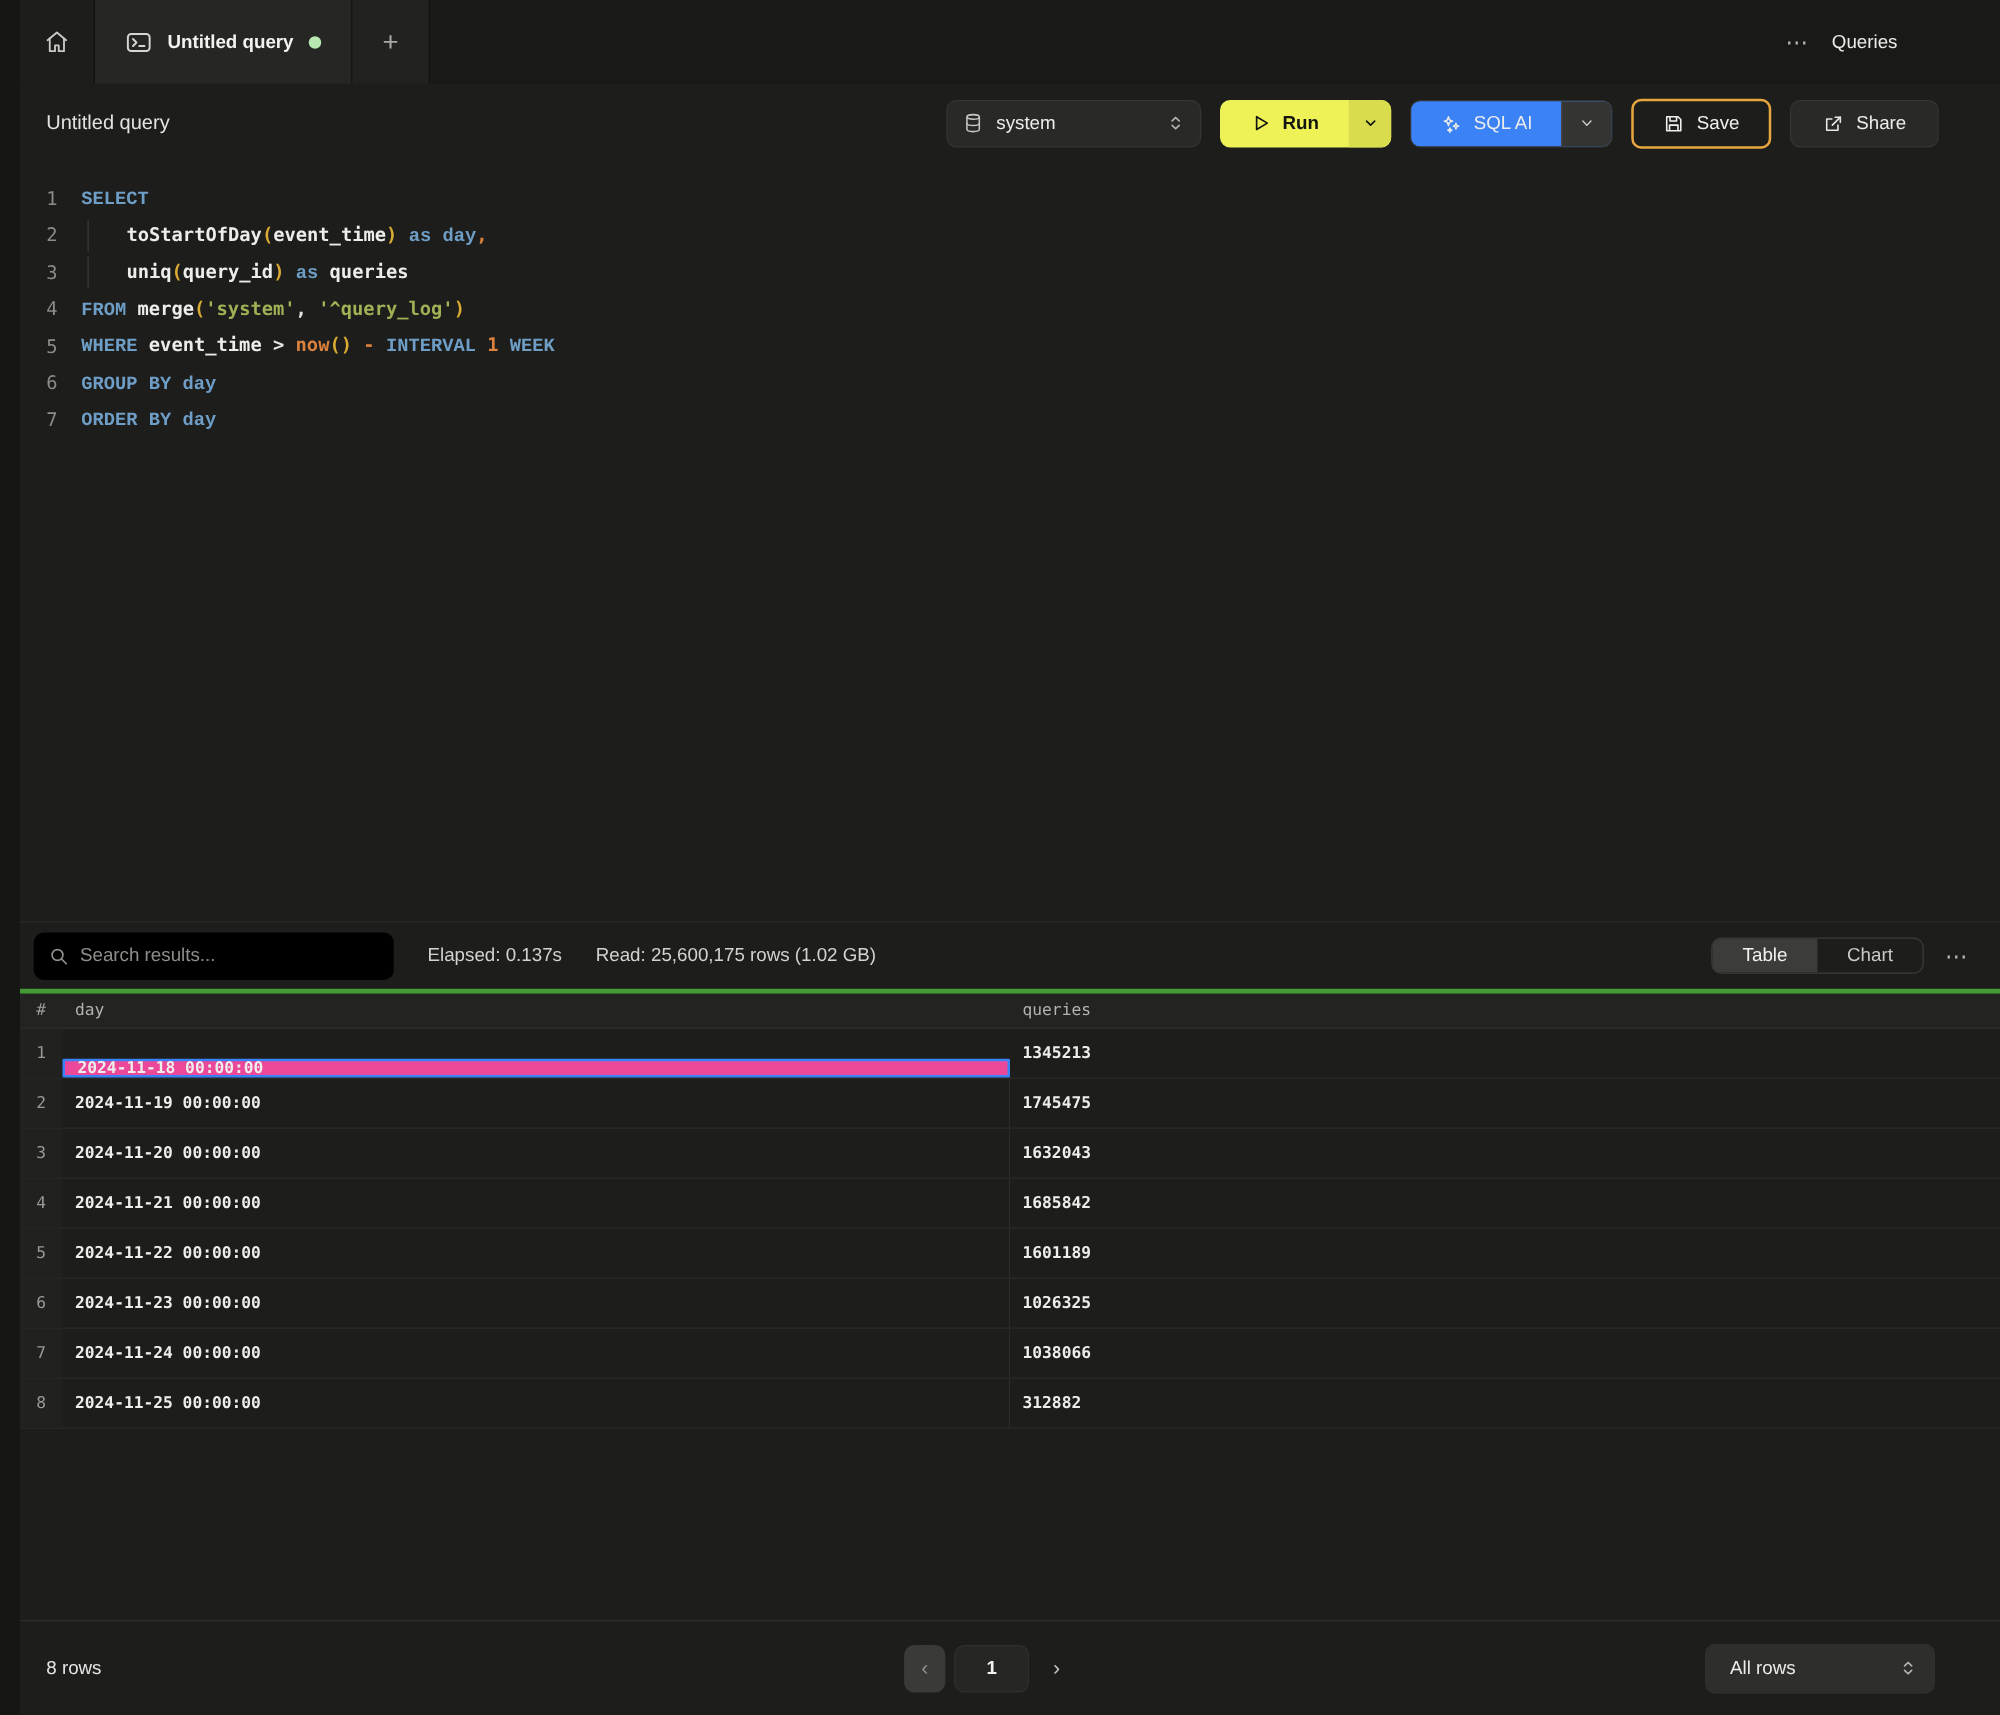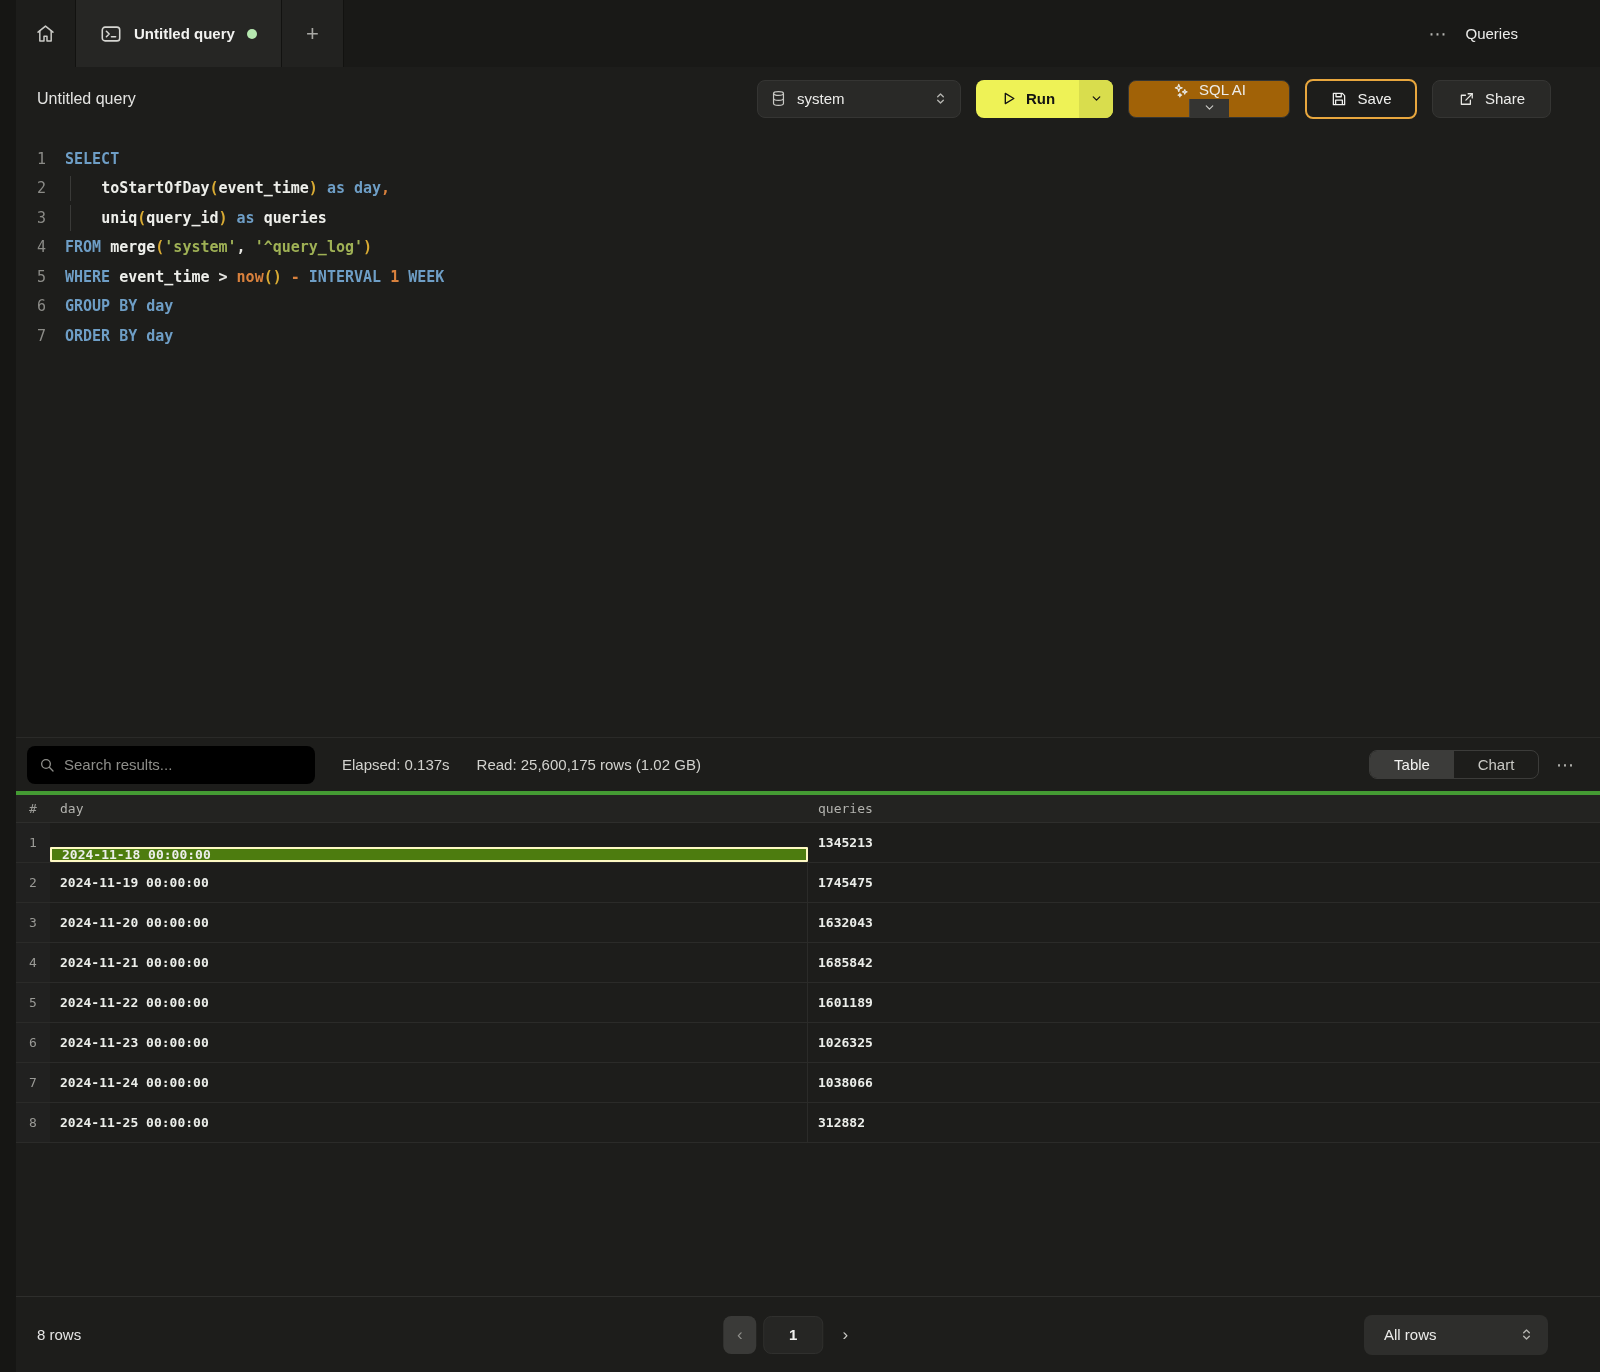--- a/index.html
+++ b/index.html
@@ -30,33 +30,33 @@
   
   .toolbar { height:63px; display:flex; align-items:center; padding:0 49px 0 37px; flex:none; }
   .page-title { font-size:16px; color:#e3e3e1; font-weight:400; }
   .toolbar-right { margin-left:auto; display:flex; align-items:center; gap:15px; }
   .btn { height:38px; border-radius:8px; display:flex; align-items:center; font-size:15px; cursor:pointer; }
   .select-db { width:204px; background:#292927; border:1px solid #353533; padding:0 12px; gap:10px; color:#ececea; }
   .select-db .grow { flex:1; }
   .run-btn { width:137px; background:#eef256; color:#141412; font-weight:700; padding:0; overflow:hidden; }
   .run-main { flex:1; display:flex; align-items:center; justify-content:center; gap:9px; height:100%; }
   .run-caret { width:34px; height:100%; background:#d9dd4d; display:flex; align-items:center; justify-content:center; }
-  .sqlai-btn { width:162px; background:#a16207; border:1px solid #353533; padding:0; overflow:hidden; color:#ececea;flex-direction:column; }
+  .sqlai-btn { width:162px; background:#3b82f6; border:1px solid #353533; padding:0; overflow:hidden; color:#ececea; }
   .sqlai-main { flex:1; display:flex; align-items:center; justify-content:center; gap:9px; height:100%; }
   .sqlai-caret { width:40px; height:100%; background:#343432; border-left:1px solid #454543; display:flex; align-items:center; justify-content:center; }
   .save-btn { width:112px; border:2px solid #e8a73e; background:#1d1d1b; justify-content:center; gap:9px; color:#f0f0ee; height:40px; }
   .share-btn { width:119px; background:#292927; border:1px solid #353533; justify-content:center; gap:9px; color:#ececea; }
 
   
   .editor { height:607px; flex:none; padding:14px 0 0 16px; font-family:"DejaVu Sans Mono", monospace; font-size:15px; font-weight:700; }
   .code-line { position:relative; display:flex; height:29.5px; align-items:center; }
   .code-line .ln { width:30px; text-align:right; color:#8b8b87; font-weight:400; flex:none; }
   .code-line .code { margin-left:19px; white-space:pre; }
   .code-line.indent::before { content:""; position:absolute; left:54px; top:2px; bottom:2px; width:1px; background:#3a3a38; }
-  .tk-kw { color:#6e9ec6; }
+  .tk-kw { color:#6e9ec6;font-family:Liberation Mono, monospace; }
   .tk-id { color:#edeeea; }
   .tk-pr { color:#d9ab33; }
   .tk-str { color:#9fb155; }
   .tk-num { color:#d9813d; }
   .tk-pl { color:#e6e6e2; }
 
   
   .results-bar { height:54px; flex:none; border-top:1px solid #2a2a28; display:flex; align-items:center; padding:0 25px 0 27px; gap:27px; }
   .search-box { width:288px; height:38px; background:#000000; border-radius:8px; display:flex; align-items:center; padding:0 12px; gap:9px; flex:none; }
   .search-box input { background:transparent; border:none; outline:none; color:#d6d6d2; font-size:15px; font-family:"Liberation Sans", sans-serif; width:100%; }
@@ -71,21 +71,21 @@
   .green-bar { height:4px; background:#449b33; flex:none; }
 
   
   .rtable { flex:none; font-family:"DejaVu Sans Mono", monospace; font-size:13px; }
   .t-head { display:flex; height:28px; background:#232321; border-bottom:1px solid #2e2e2c; color:#b2b2ae; align-items:center; padding-left:16px; }
   .t-row { display:flex; height:40px; align-items:stretch; border-bottom:1px solid #2b2b29; padding-left:16px; color:#eceeea; font-weight:700; }
   .c-gutter { width:34px; flex:none; display:flex; align-items:center; justify-content:center; color:#9a9a96; font-weight:400; background:#212120; }
   .t-head .c-gutter { background:transparent; }
   .c-day { width:758px; flex:none; display:flex; align-items:center; padding-left:10px; border-right:1px solid #2b2b29; }
   .c-queries { flex:1; display:flex; align-items:center; padding-left:10px; }
-  .c-day.selected { border:2px solid #fef9c3; background:#4d7c0f; border-radius:1px;margin-top:24px; }
+  .c-day.selected { border:2px solid #3b82f6; background:#ec4899; border-radius:1px;margin-top:24px; }
   .t-empty { flex:1; }
 
   
   .footer { height:76px; flex:none; border-top:1px solid #2e2e2c; position:relative; display:flex; align-items:center; padding:0 52px 0 37px; }
   .rowcount { font-size:15px; color:#e5e5e5; }
   .pager { position:absolute; left:50%; top:50%; transform:translate(-56%,-50%); display:flex; align-items:center; gap:7px; }
   .pg-btn { width:33px; height:38px; border-radius:8px; background:#3a3a38; color:#8f8f8b; display:flex; align-items:center; justify-content:center; font-size:17px; cursor:pointer; }
   .pg-page { width:60px; height:38px; border-radius:8px; background:#262624; border:1px solid #30302e; color:#f2f2f0; display:flex; align-items:center; justify-content:center; font-size:15px; font-weight:700; cursor:pointer; }
   .pg-next { width:30px; height:38px; background:transparent; color:#c9c9c5; display:flex; align-items:center; justify-content:center; font-size:17px; cursor:pointer; }
   .allrows { margin-left:auto; width:184px; height:40px; background:#2e2e2c; border-radius:8px; display:flex; align-items:center; padding:0 14px 0 20px; font-size:15px; color:#ececea; cursor:pointer; }

